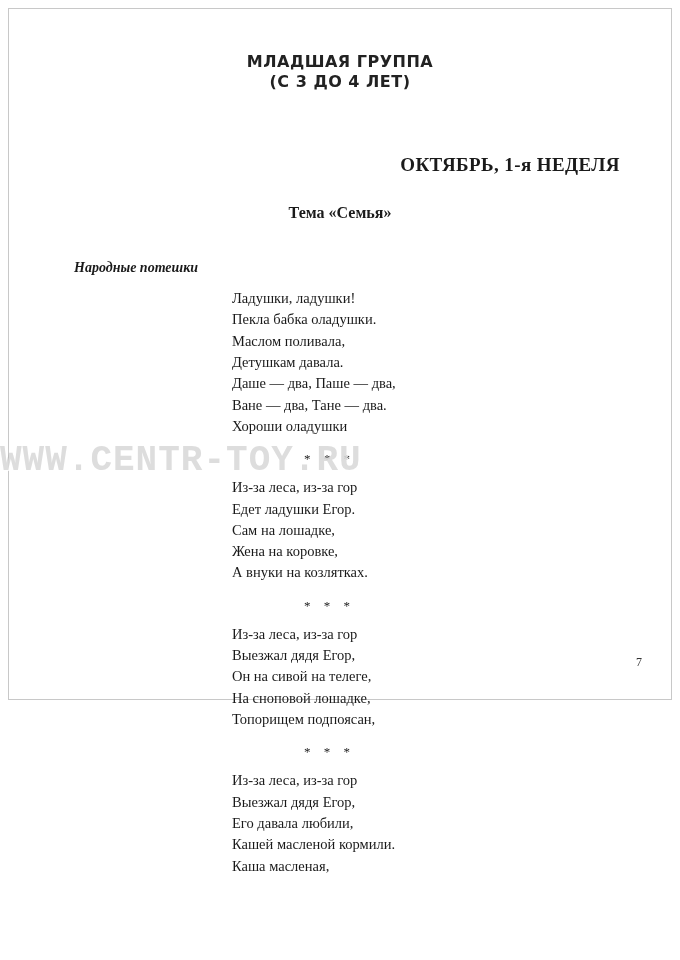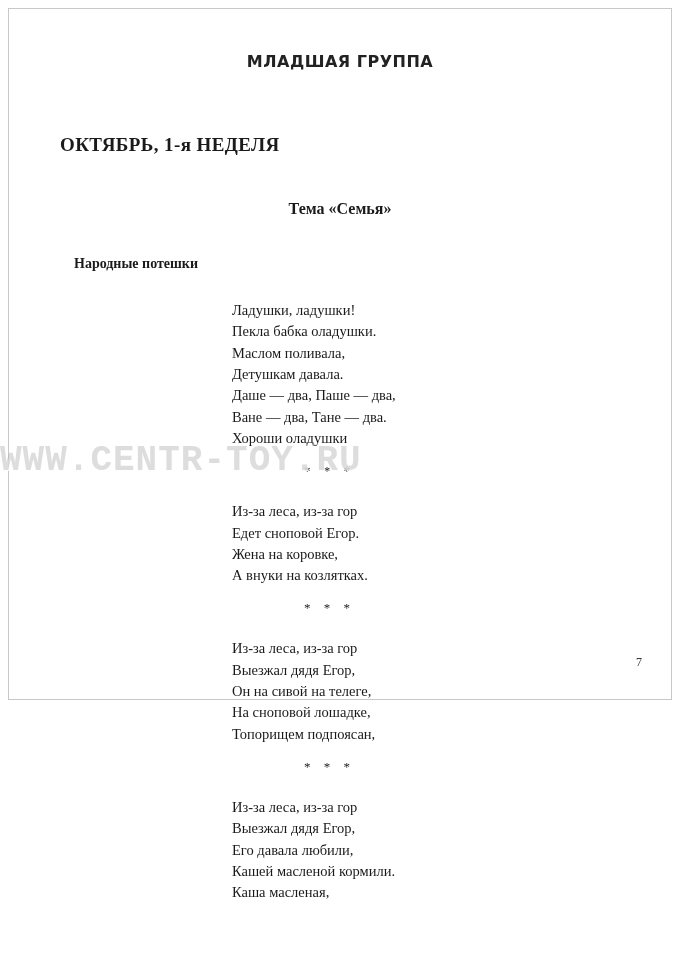--- a/index.html
+++ b/index.html
@@ -44,56 +44,57 @@
     font-size: 16px;
     letter-spacing: 0.5px;
     line-height: 1.25;
     color: #222;
     margin-bottom: 0;
   }
   .group-title .line2 {
     display: block;
   }
   .month-heading {
-    text-align: left;
+    text-align: right;
     font-weight: bold;
     font-size: 19px;
     margin-top: 62px;
     letter-spacing: 0.4px;
   }
   .theme-heading {
     text-align: center;
     font-weight: bold;
     font-size: 16px;
-    margin-top: 44px;
+    margin-top: 28px;
   }
   .section-label {
+    font-style: italic;
     font-weight: bold;
     font-size: 14px;
     margin-top: 38px;
     margin-left: 14px;
   }
   .poem {
-    margin-top: 28px;
+    margin-top: 12px;
     margin-left: 172px;
     font-size: 14.5px;
     line-height: 1.47;
   }
   .poem .ln {
     white-space: pre;
   }
   .stars {
     margin-top: 14px;
     margin-left: 172px;
     font-size: 13px;
     letter-spacing: 5px;
     padding-left: 72px;
   }
   .poem.after-stars {
-    margin-top: 22px;
+    margin-top: 10px;
   }
   .page-number {
     position: absolute;
     right: 38px;
     bottom: 38px;
     font-size: 12px;
     color: #333;
   }
   .watermark {
     position: absolute;
@@ -114,20 +115,21 @@
 </head>
 <body>
 
 <div class="page">
   <div class="page-border"></div>
 
   <div class="content">
 
     <div class="group-title">
       <span>МЛАДШАЯ ГРУППА</span>
+      <span class="line2">(С 3 ДО 4 ЛЕТ)</span>
     </div>
 
     <div class="month-heading">ОКТЯБРЬ, 1-я НЕДЕЛЯ</div>
 
     <div class="theme-heading">Тема «Семья»</div>
 
     <div class="section-label">Народные потешки</div>
 
     <div class="poem">
       <div class="ln">Ладушки, ладушки!</div>
@@ -136,21 +138,22 @@
       <div class="ln">Детушкам давала.</div>
       <div class="ln">Даше — два, Паше — два,</div>
       <div class="ln">Ване — два, Тане — два.</div>
       <div class="ln">Хороши оладушки</div>
     </div>
 
     <div class="stars">* * *</div>
 
     <div class="poem after-stars">
       <div class="ln">Из-за леса, из-за гор</div>
-      <div class="ln">Едет сноповой Егор.</div>
+      <div class="ln">Едет ладушки Егор.</div>
+      <div class="ln">Сам на лошадке,</div>
       <div class="ln">Жена на коровке,</div>
       <div class="ln">А внуки на козлятках.</div>
     </div>
 
     <div class="stars">* * *</div>
 
     <div class="poem after-stars">
       <div class="ln">Из-за леса, из-за гор</div>
       <div class="ln">Выезжал дядя Егор,</div>
       <div class="ln">Он на сивой на телеге,</div>

